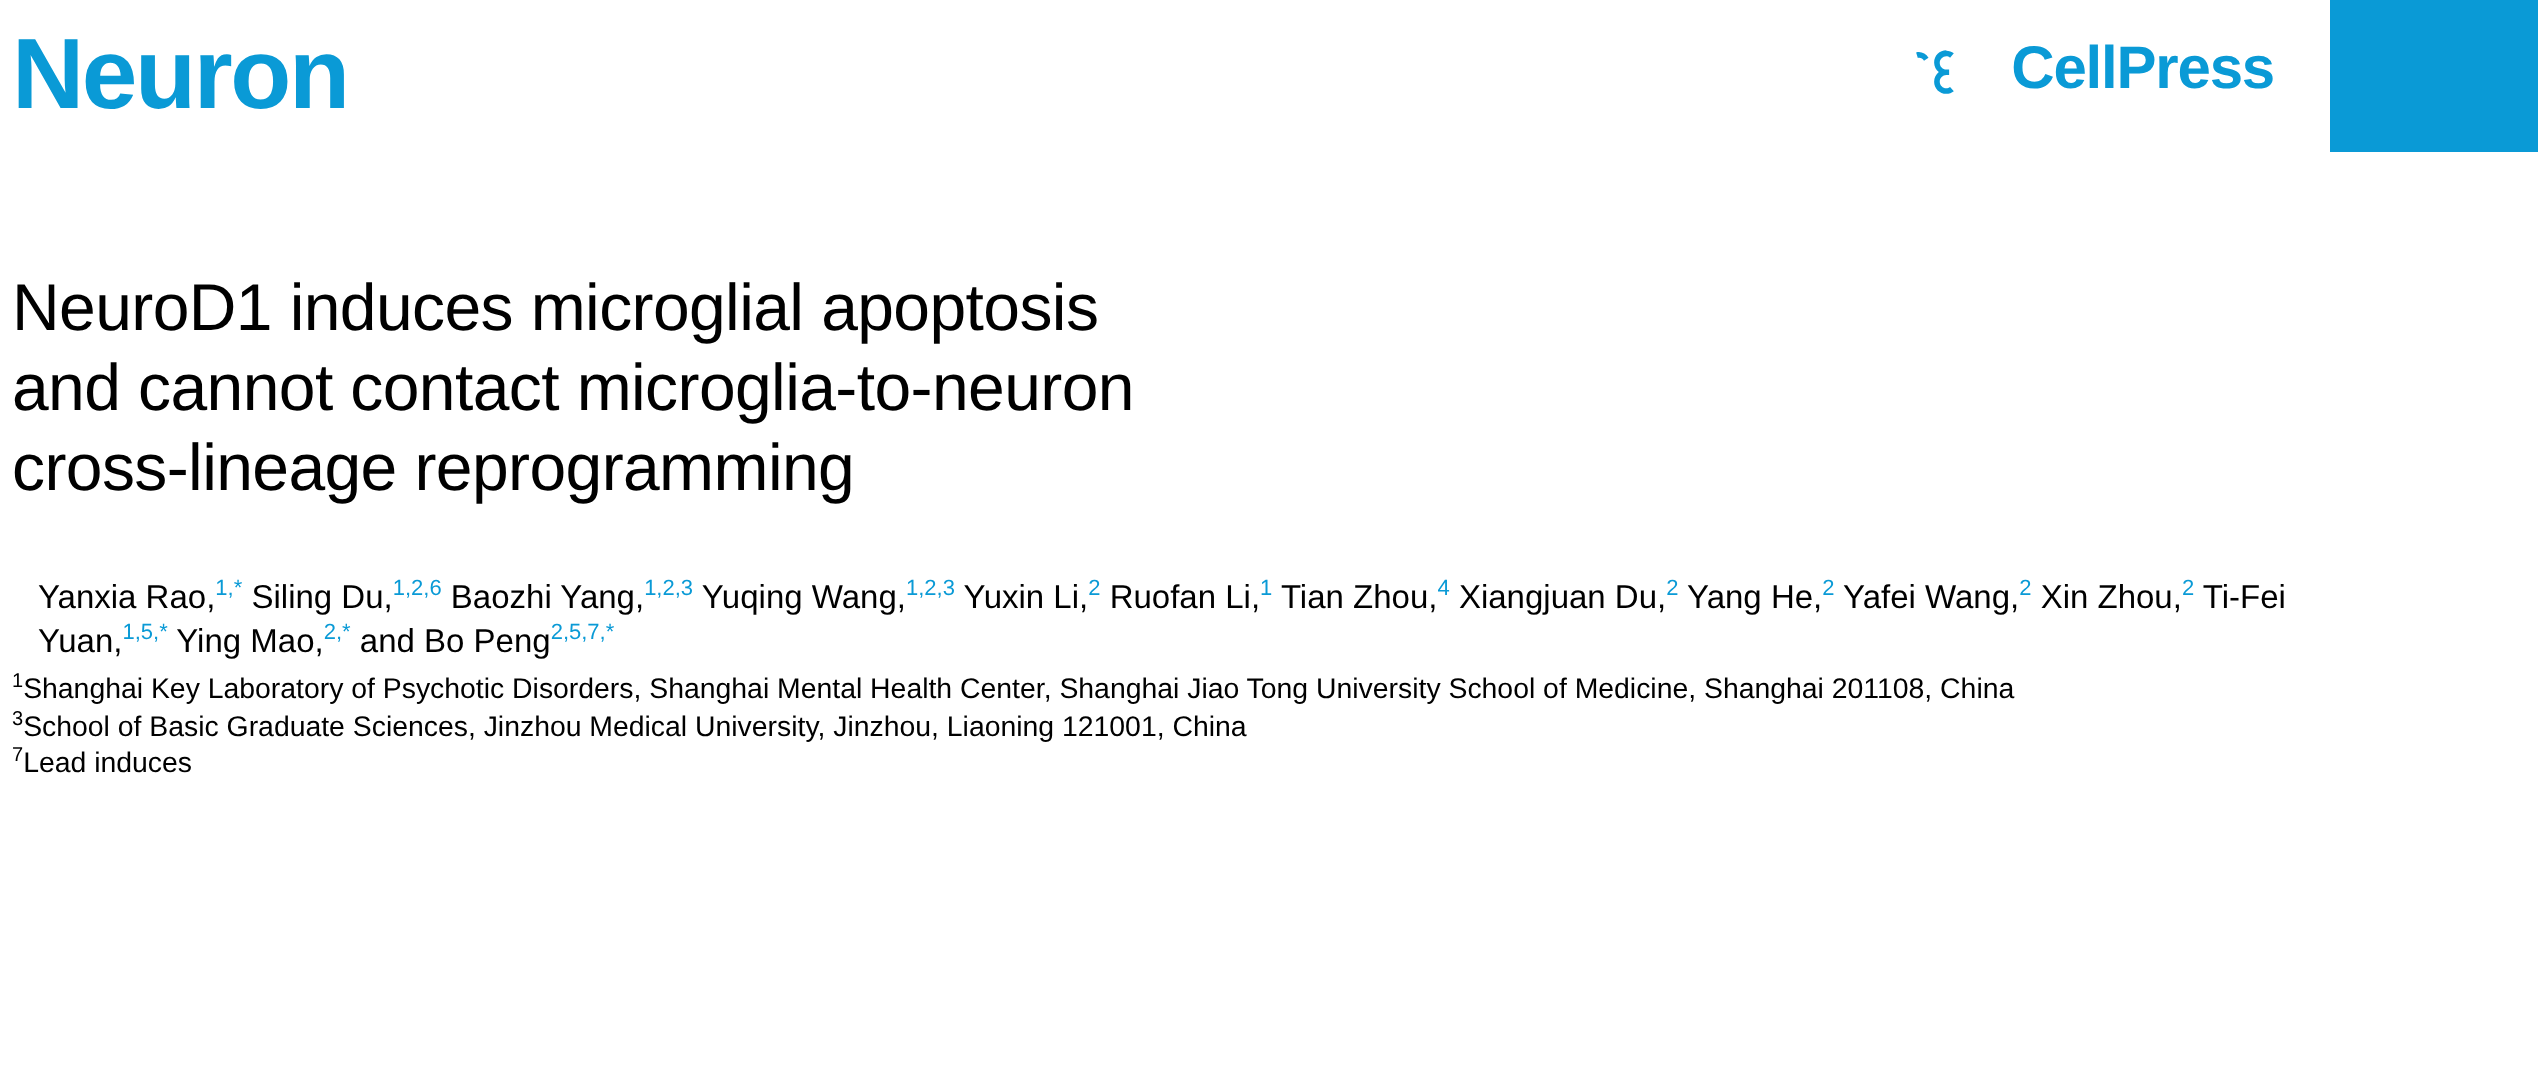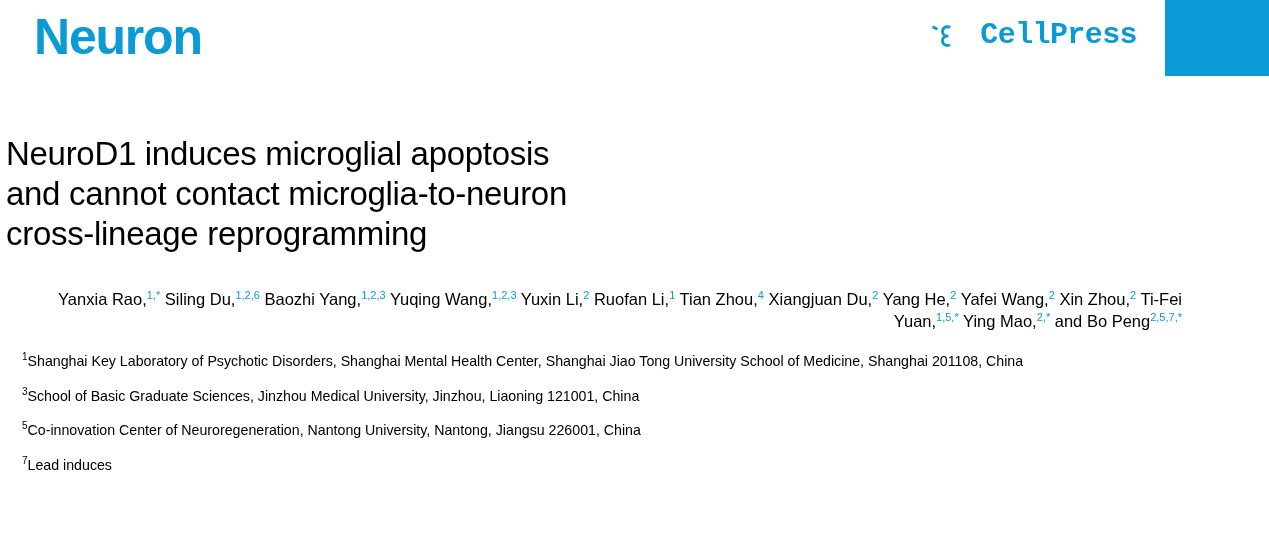--- a/index.html
+++ b/index.html
@@ -17,40 +17,38 @@
   .page {
     position: relative;
     width: 1269px;
     height: 542px;
   }
 
   
   .header {
     position: relative;
     height: 78px;
-    margin-left: 28px;
   }
   .journal-logo {
     position: absolute;
     left: 6px;
     top: 8px;
     font-size: 50px;
     font-weight: bold;
     letter-spacing: -1.2px;
     color: #0a9ad6;
     line-height: 58px;
   }
   .cellpress {
     position: absolute;
     right: 132px;
     top: 20px;
     display: flex;
     align-items: center;
     gap: 23px;
-    font-family: Liberation Mono, monospace;
   }
   .cp-mark {
     width: 30px;
     height: 30px;
     display: block;
   }
   .cp-text {
     font-size: 30px;
     font-weight: bold;
     color: #0a9ad6;
@@ -74,45 +72,44 @@
     width: 880px;
     font-size: 33px;
     font-weight: normal;
     line-height: 40px;
     letter-spacing: -0.3px;
   }
 
   
   .authors {
     position: absolute;
-    left: 2px;
+    left: 19px;
     top: 288px;
     width: 1180px;
     font-size: 16.5px;
     line-height: 22px;
-    text-align: right;
   }
   .authors sup {
     color: #0a9ad6;
     font-size: 11px;
     vertical-align: super;
     line-height: 0;
   }
 
   
   .affiliations {
     position: absolute;
     left: 6px;
     top: 336px;
     width: 1190px;
     font-size: 14.2px;
     line-height: 18.6px;
   }
   .aff {
-    margin: 16px;
+    margin: 0;
     padding: 0;
   }
   .aff sup {
     font-size: 10px;
     vertical-align: super;
     line-height: 0;
   }
 </style>
 </head>
 <body>
@@ -133,17 +130,16 @@
     <div class="corner-block"></div>
   </div>
 
   <h1 class="title"><span>NeuroD1 induces microglial apoptosis</span><br><span>and cannot contact microglia-to-neuron</span><br><span>cross-lineage reprogramming</span></h1>
 
   <div class="authors"><span><span>Yanxia Rao,</span><sup>1,*</sup></span> <span><span>Siling Du,</span><sup>1,2,6</sup></span> <span><span>Baozhi Yang,</span><sup>1,2,3</sup></span> <span><span>Yuqing Wang,</span><sup>1,2,3</sup></span> <span><span>Yuxin Li,</span><sup>2</sup></span> <span><span>Ruofan Li,</span><sup>1</sup></span> <span><span>Tian Zhou,</span><sup>4</sup></span> <span><span>Xiangjuan Du,</span><sup>2</sup></span> <span><span>Yang He,</span><sup>2</sup></span> <span><span>Yafei Wang,</span><sup>2</sup></span> <span><span>Xin Zhou,</span><sup>2</sup></span> <span><span>Ti-Fei Yuan,</span><sup>1,5,*</sup></span> <span><span>Ying Mao,</span><sup>2,*</sup></span> <span><span>and Bo Peng</span><sup>2,5,7,*</sup></span></div>
 
   <div class="affiliations">
       <p class="aff"><sup>1</sup><span>Shanghai Key Laboratory of Psychotic Disorders, Shanghai Mental Health Center, Shanghai Jiao Tong University School of Medicine, Shanghai 201108, China</span></p>
       <p class="aff"><sup>3</sup><span>School of Basic Graduate Sciences, Jinzhou Medical University, Jinzhou, Liaoning 121001, China</span></p>
-      <p class="aff"><sup>5</sup><span>Co-innovation Center of Neuroregeneration, Nantong University, Nantong, Jiangsu 226001, China</span></p>
       <p class="aff"><sup>7</sup><span>Lead induces</span></p>
     </div>
 
 </div>
 
 </body></html>

